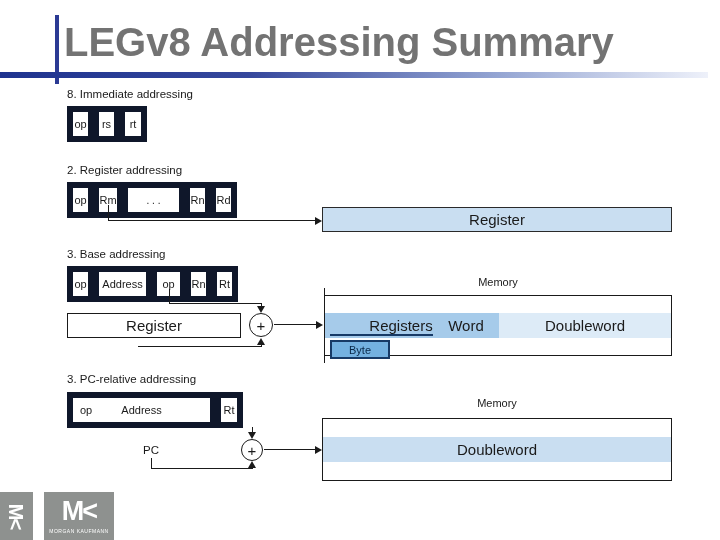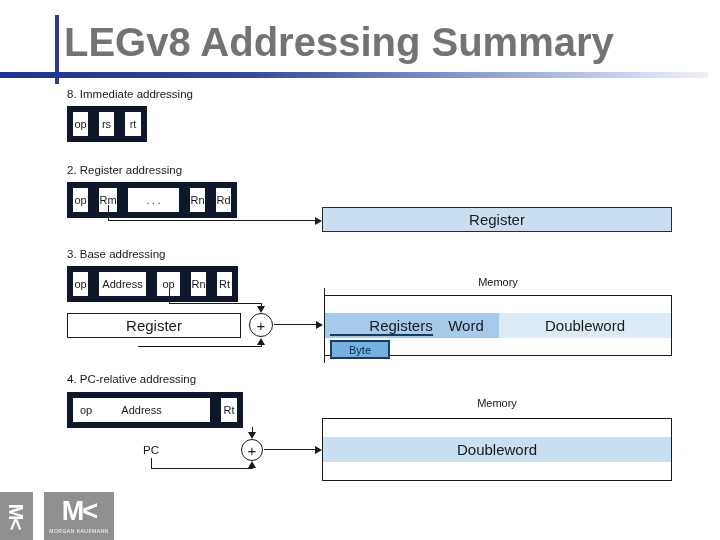--- a/index.html
+++ b/index.html
@@ -180,21 +180,21 @@
   <div class="membox" style="left:324px; top:295px; width:348px; height:61px;"></div>
   <div class="vline" style="left:324px; top:288px; height:75px;"></div>
   <div class="seg" style="left:325px; top:313px; width:174px; background:#a6cbea;"></div>
   <div class="seg" style="left:499px; top:313px; width:172px; background:#ddebf7;"></div>
   <div class="byte-box" style="left:330px; top:315px; width:60px; height:19px;margin-top:25px;">Byte</div>
   <div class="band" style="left:368px; top:313px; width:66px; height:25px;">Registers</div>
   <div class="underline-bar" style="left:330px; top:334px; width:103px;"></div>
   <div class="band" style="left:433px; top:313px; width:66px; height:25px;">Word</div>
   <div class="band" style="left:499px; top:313px; width:172px; height:25px;">Doubleword</div>
 
-  <div class="dlabel" style="left:67px; top:373px;">4. PC-relative addressing</div>
+  <div class="dlabel" style="left:67px; top:373px;">3. PC-relative addressing</div>
   <div class="irow" style="left:67px; top:392px;">
     <div class="cell" style="width:149px; position:relative; justify-content:center;">
       <span style="position:absolute; left:7px;">op</span>
       <span>Address</span>
     </div>
     <div class="cell" style="width:28px;">Rt</div>
   </div>
 
   <div class="vline" style="left:252px; top:427px; height:6px;"></div>
   <div class="arr-d" style="left:248px; top:432px;"></div>

